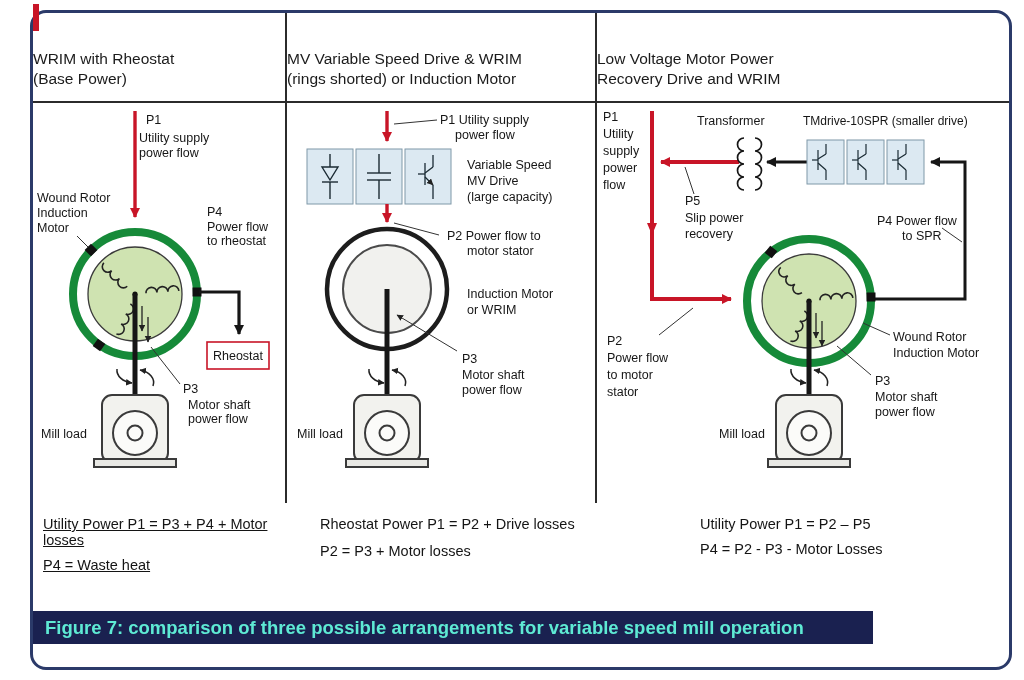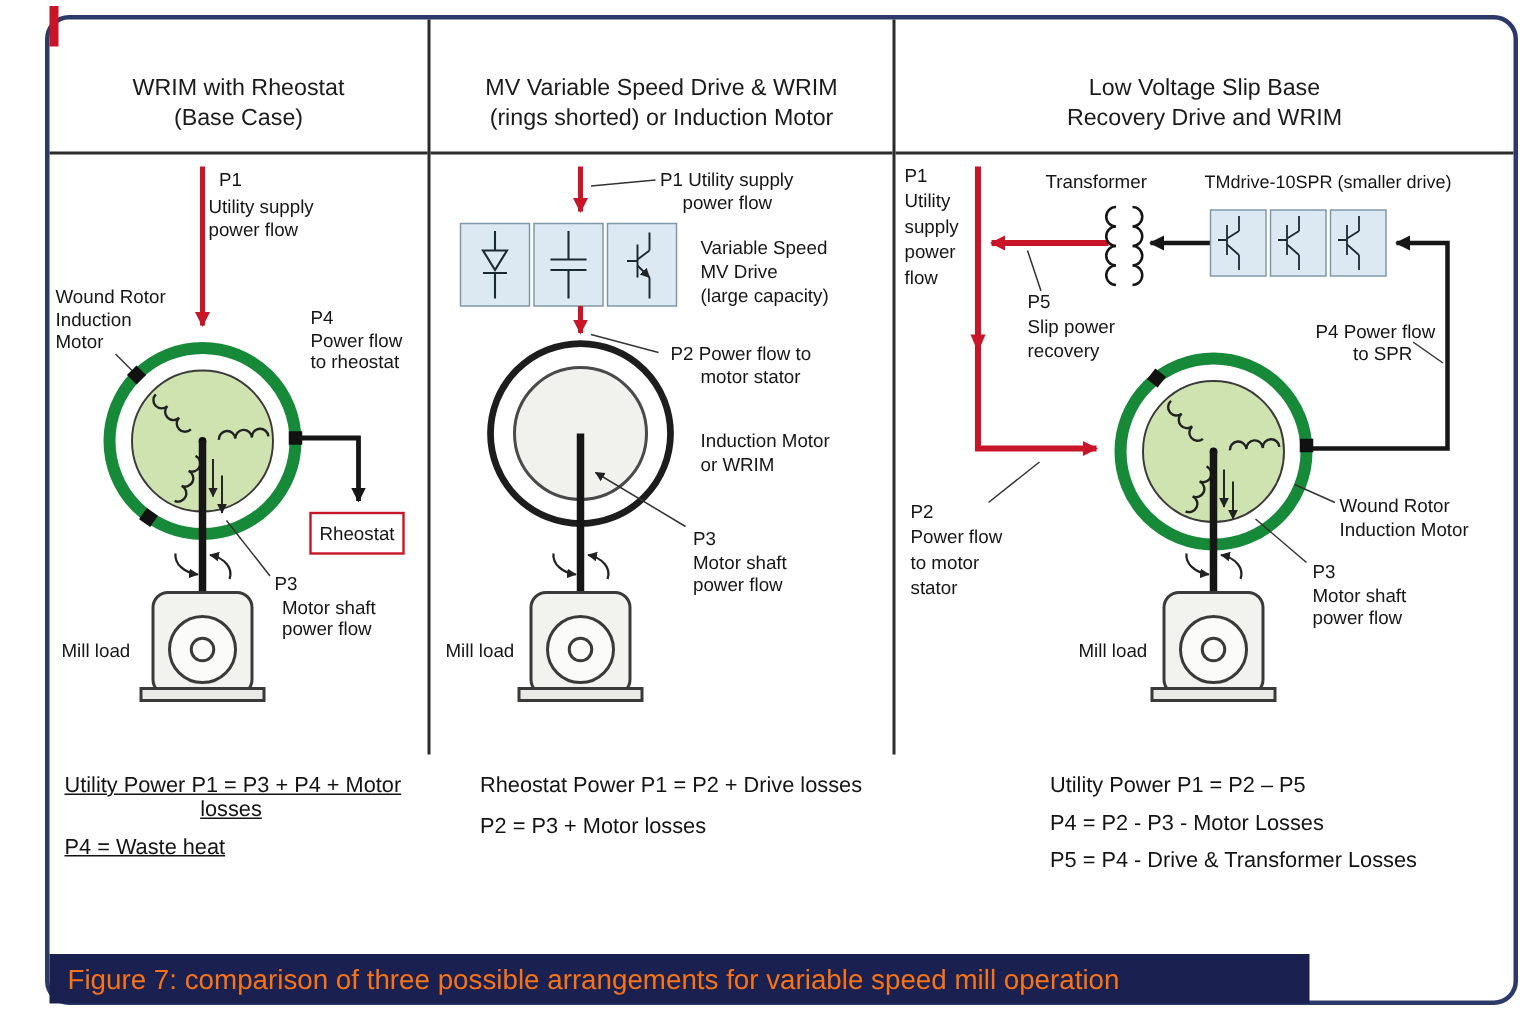--- a/index.html
+++ b/index.html
@@ -5,51 +5,51 @@
   * { margin:0; padding:0; box-sizing:border-box; }
   html,body { width:1024px; height:680px; background:#ffffff;
     font-family:"Liberation Sans", sans-serif; position:relative; overflow:hidden; }
   .frame { position:absolute; left:30px; top:10px; width:982px; height:660px;
     border:3px solid #2b3a69; border-radius:16px; background:#fff; }
   .red-tick { position:absolute; left:33px; top:4px; width:6px; height:27px;
     background:#c81527; z-index:5; }
   .cols { display:grid; grid-template-columns:254px 310px 1fr; }
   .col { border-right:2px solid #2b2b2b; }
   .col.last { border-right:none; }
-  .col-header { height:90px; padding-top:36px; text-align:center; font-size:15.5px;
+  .col-header { height:90px; padding-top:36px; font-size:15.5px;
     line-height:20px; color:#1b1b1b; border-bottom:2px solid #2b2b2b; }
   .col svg { display:block; }
   svg text { font-size:12.5px; fill:#161616; }
   svg text.sm { font-size:12px; }
   .eqs { display:grid; grid-template-columns:254px 310px 1fr; height:100px;
     font-size:14.5px; color:#141414; }
   .eq1 { padding:13px 14px 0 10px;text-decoration:underline; }
-  .eq1 .right { text-align:center; padding-right:8px; }
+  .eq1 .right { text-align:left; padding-right:8px; }
   .eq1 .gap { margin-top:9px; }
   .eq2 { padding:13px 0 0 33px; }
   .eq2 div { margin-bottom:11px; }
   .eq3 { padding:13px 0 0 103px; }
   .eq3 div { margin-bottom:9px; }
-  .caption { margin-top:33px; width:840px; height:33px; background:#1a2150;
-    color:#f97316; font-size:18.5px; line-height:33px; padding-left:12px;
-    white-space:nowrap; overflow:hidden; }
+  .caption { margin-top:8px; width:840px; height:33px; background:#1a2150;
+    color:#5eead4; font-size:18.5px; line-height:33px; padding-left:12px;
+    white-space:nowrap; overflow:hidden;font-weight:bold; }
 </style>
 </head>
 <body>
 
 <div class="red-tick"></div>
 
 <div class="frame">
 
   <div class="cols">
 
     <div class="col">
       <div class="col-header">
         <div>WRIM with Rheostat</div>
-        <div>(Base Case)</div>
+        <div>(Base Power)</div>
       </div>
       <svg width="252" height="400" viewBox="0 0 252 400">
         <defs>
           <marker id="a1r" markerUnits="userSpaceOnUse" markerWidth="14" markerHeight="12" refX="9" refY="5" orient="auto">
               <path d="M0 0 L10 5 L0 10 Z" fill="#c81527"></path>
             </marker>
           <marker id="a1b" markerUnits="userSpaceOnUse" markerWidth="14" markerHeight="12" refX="9" refY="5" orient="auto">
               <path d="M0 0 L10 5 L0 10 Z" fill="#161616"></path>
             </marker>
           <marker id="a1t" markerUnits="userSpaceOnUse" markerWidth="9" markerHeight="8" refX="6" refY="3.25" orient="auto">
@@ -186,21 +186,21 @@
           <rect x="59" y="356" width="82" height="8" fill="#e9e9e5"></rect>
           <circle cx="100" cy="330" r="22" fill="#fbfbf9"></circle>
           <circle cx="100" cy="330" r="7.5" fill="#fbfbf9"></circle>
         </g>
         <text x="10" y="335">Mill load</text>
       </svg>
     </div>
 
     <div class="col last">
       <div class="col-header">
-        <div>Low Voltage Slip Base</div>
+        <div>Low Voltage Motor Power</div>
         <div>Recovery Drive and WRIM</div>
       </div>
       <svg width="412" height="400" viewBox="0 0 412 400">
         <defs>
           <marker id="a3r" markerUnits="userSpaceOnUse" markerWidth="14" markerHeight="12" refX="9" refY="5" orient="auto">
               <path d="M0 0 L10 5 L0 10 Z" fill="#c81527"></path>
             </marker>
           <marker id="a3b" markerUnits="userSpaceOnUse" markerWidth="14" markerHeight="12" refX="9" refY="5" orient="auto">
               <path d="M0 0 L10 5 L0 10 Z" fill="#161616"></path>
             </marker>
@@ -306,18 +306,17 @@
       <div class="right">losses</div>
       <div class="gap">P4 = Waste heat</div>
     </div>
     <div class="eq2">
       <div>Rheostat Power P1 = P2  + Drive losses</div>
       <div>P2 = P3 + Motor losses</div>
     </div>
     <div class="eq3">
       <div>Utility Power P1 = P2 – P5</div>
       <div>P4 = P2 - P3 - Motor Losses</div>
-      <div>P5 = P4 - Drive &amp; Transformer Losses</div>
     </div>
   </div>
 
   <div class="caption">Figure 7: comparison of three possible arrangements for variable speed mill operation</div>
 </div>
 
 </body></html>

